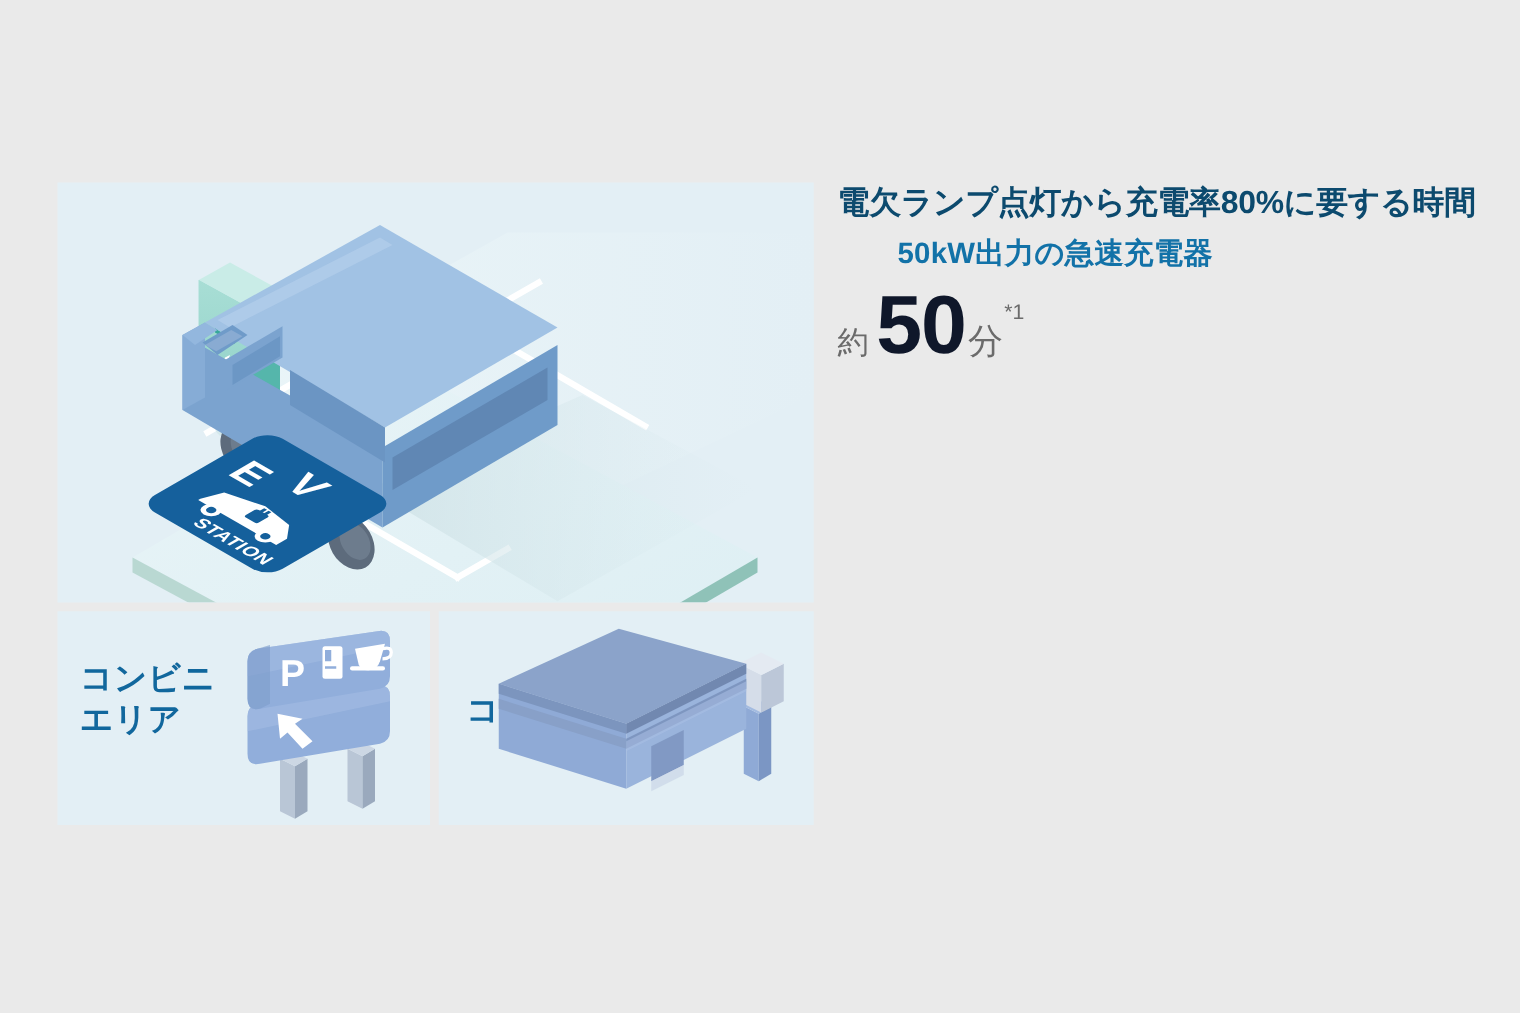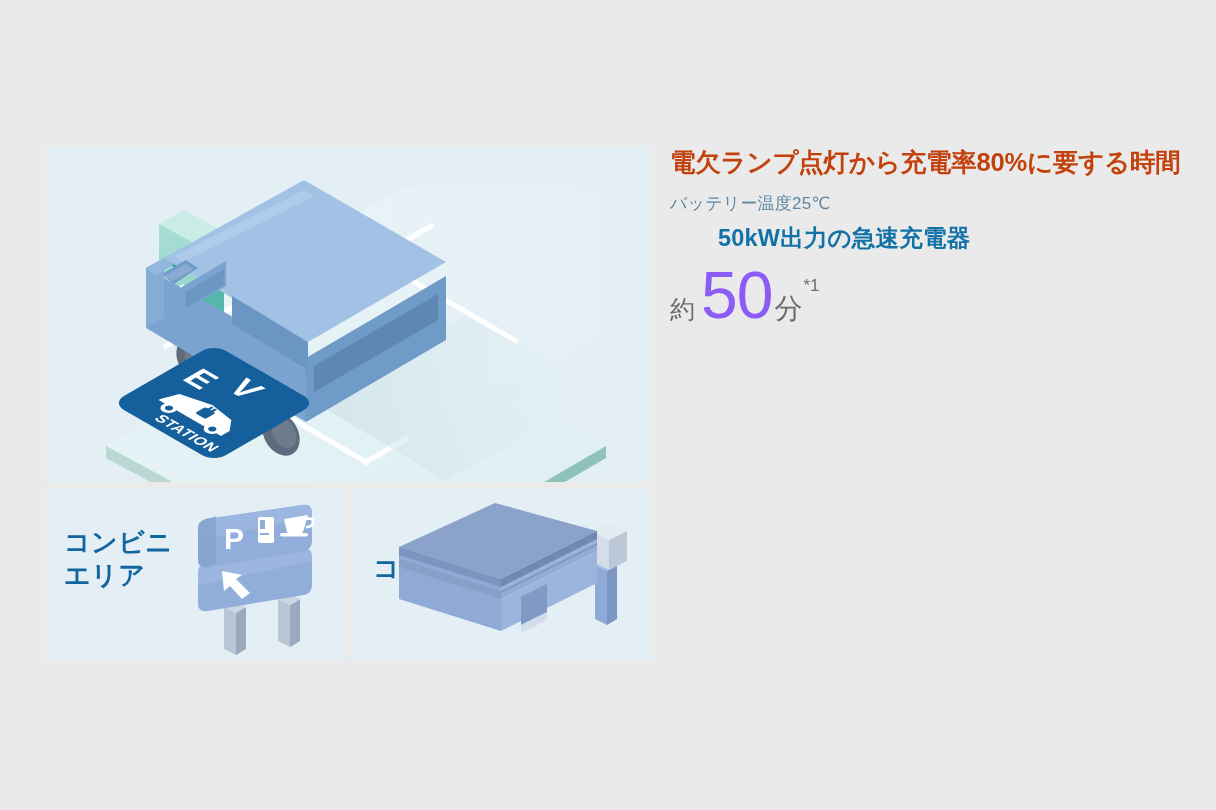--- a/index.html
+++ b/index.html
@@ -69,21 +69,21 @@
   
   #text-column {
     position: absolute;
     left: 670px;
     top: 146px;
     width: 520px;
   }
   #headline {
     font-size: 25.5px;
     font-weight: 700;
-    color: #c2410c;
+    color: #0c4a6e;
     letter-spacing: -0.2px;
     line-height: 1.3;
     white-space: nowrap;
   }
   #battery-temp {
     margin-top: 14px;
     font-size: 17px;
     color: #5c87a3;
     letter-spacing: 0.2px;
     line-height: 1.3;
@@ -103,23 +103,23 @@
     align-items: baseline;
     color: #5c5c5c;
   }
   .dur-approx {
     font-size: 25px;
     font-weight: 400;
     color: #6b6b6b;
   }
   .dur-value {
     font-size: 66px;
-    font-weight: 400;
+    font-weight: 700;
     line-height: 0.95;
-    color: #8b5cf6;
+    color: #0f172a;
     letter-spacing: -1px;
     margin: 0 2px 0 6px;
   }
   .dur-unit {
     font-size: 28px;
     font-weight: 400;
     color: #6b6b6b;
   }
   .dur-note {
     font-size: 17px;
@@ -350,21 +350,20 @@
         <polygon points="150,104 150,112 246,64 246,56" fill="#a9c0e4" opacity="0.55"></polygon>
 
         <polygon points="170,136 170,108 196,95 196,123" fill="#8199c4"></polygon>
         <polygon points="170,136 196,123 196,131 170,144" fill="#c4d1e5" opacity="0.6"></polygon>
       </g>
     </svg>
   </div>
 
   <div id="text-column">
     <div id="headline">電欠ランプ点灯から充電率80%に要する時間</div>
-    <div id="battery-temp">バッテリー温度25℃</div>
     <div id="charger-spec">50kW出力の急速充電器</div>
     <div id="duration-row">
       <span class="dur-approx">約</span>
       <span class="dur-value">50</span>
       <span class="dur-unit">分</span>
       <span class="dur-note">*1</span>
     </div>
   </div>
 
 </div>

